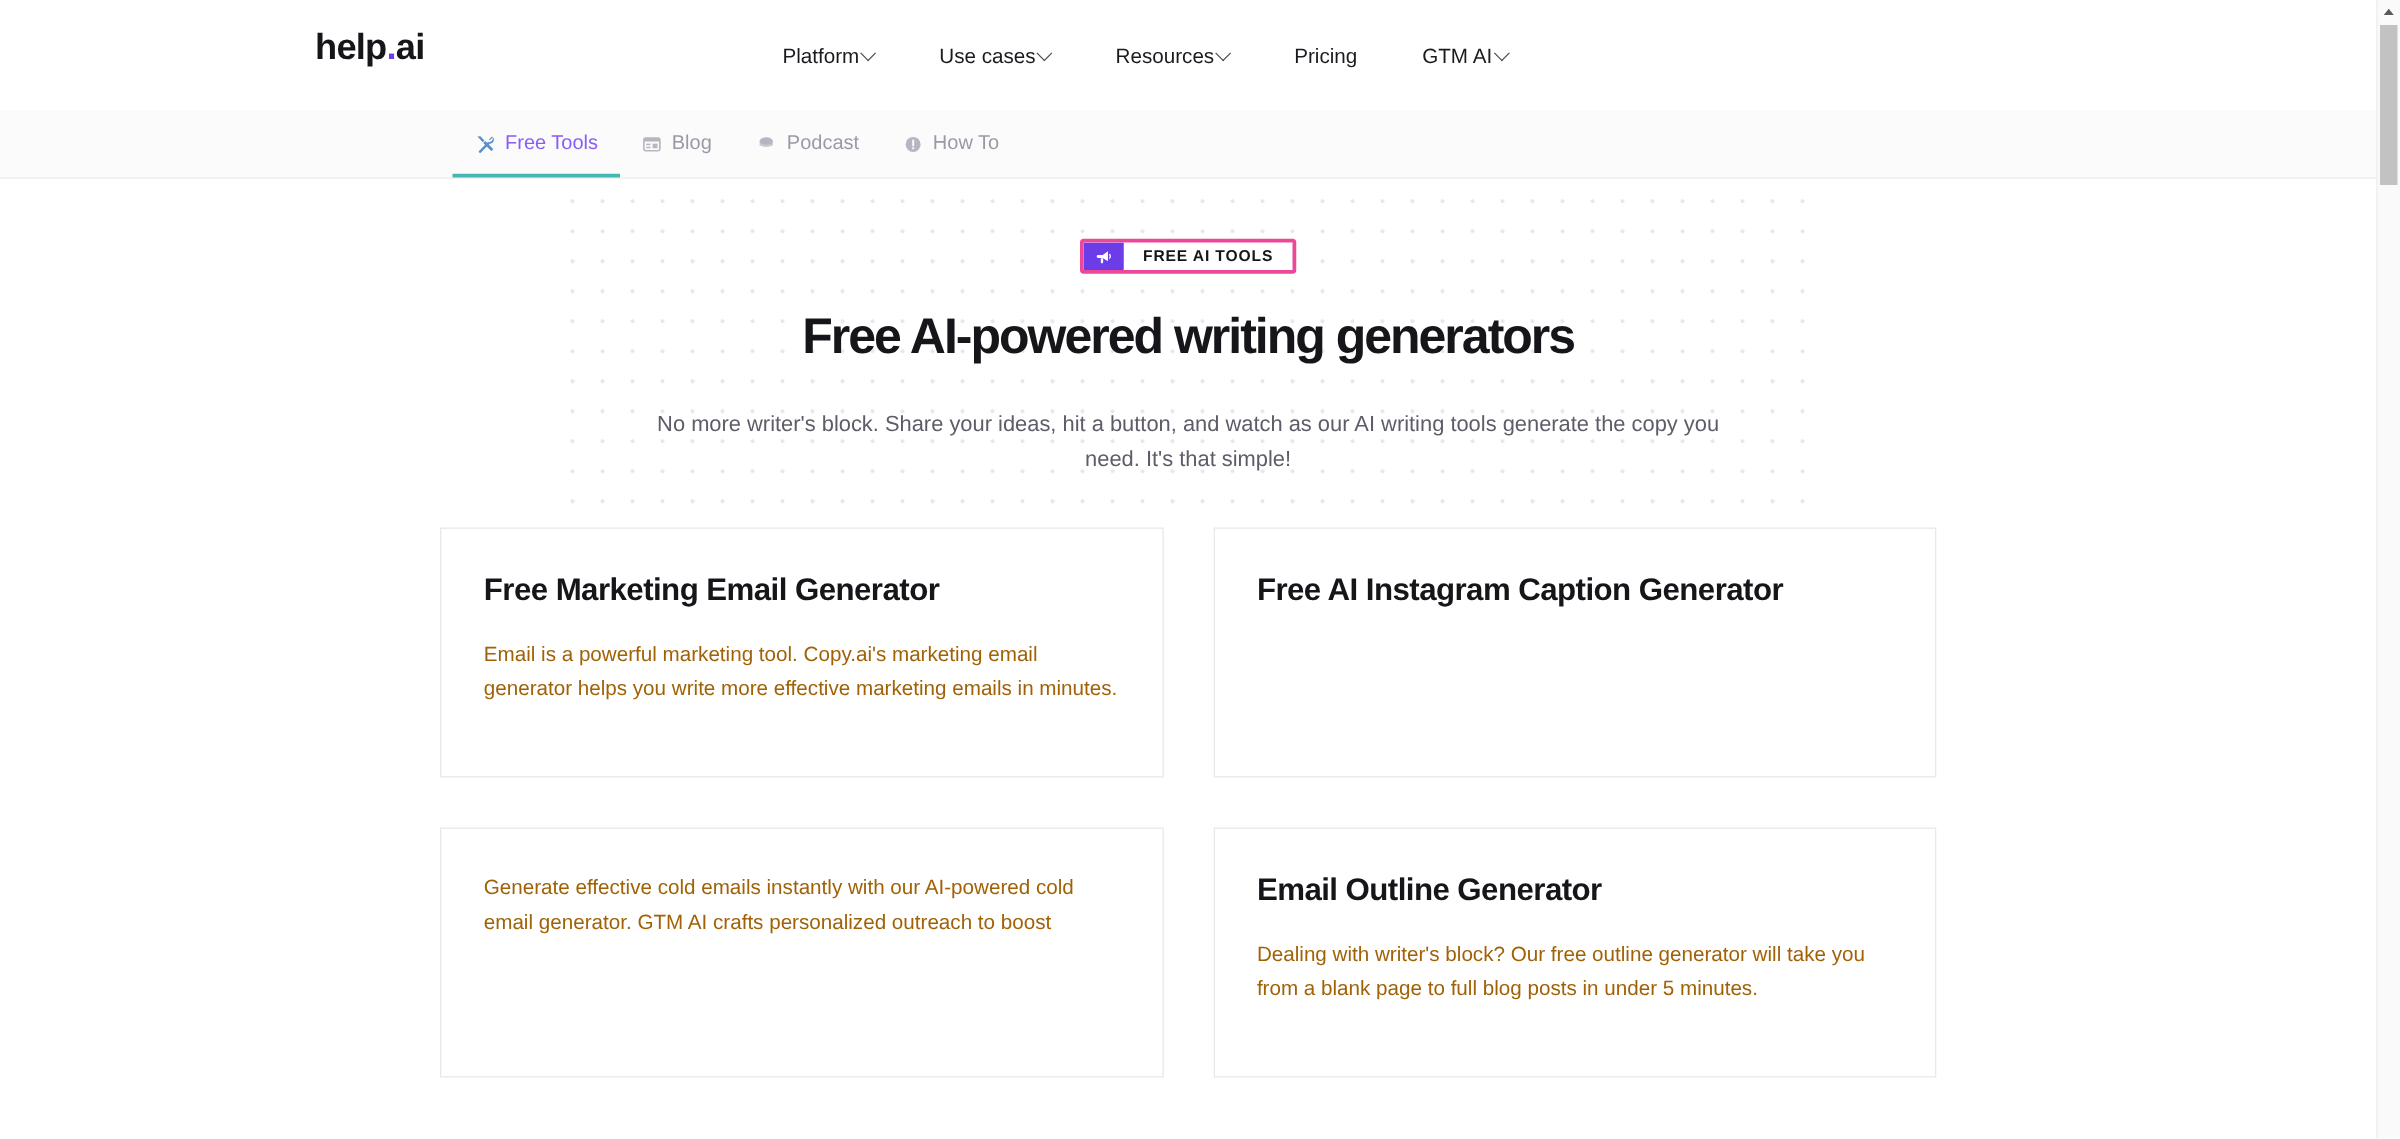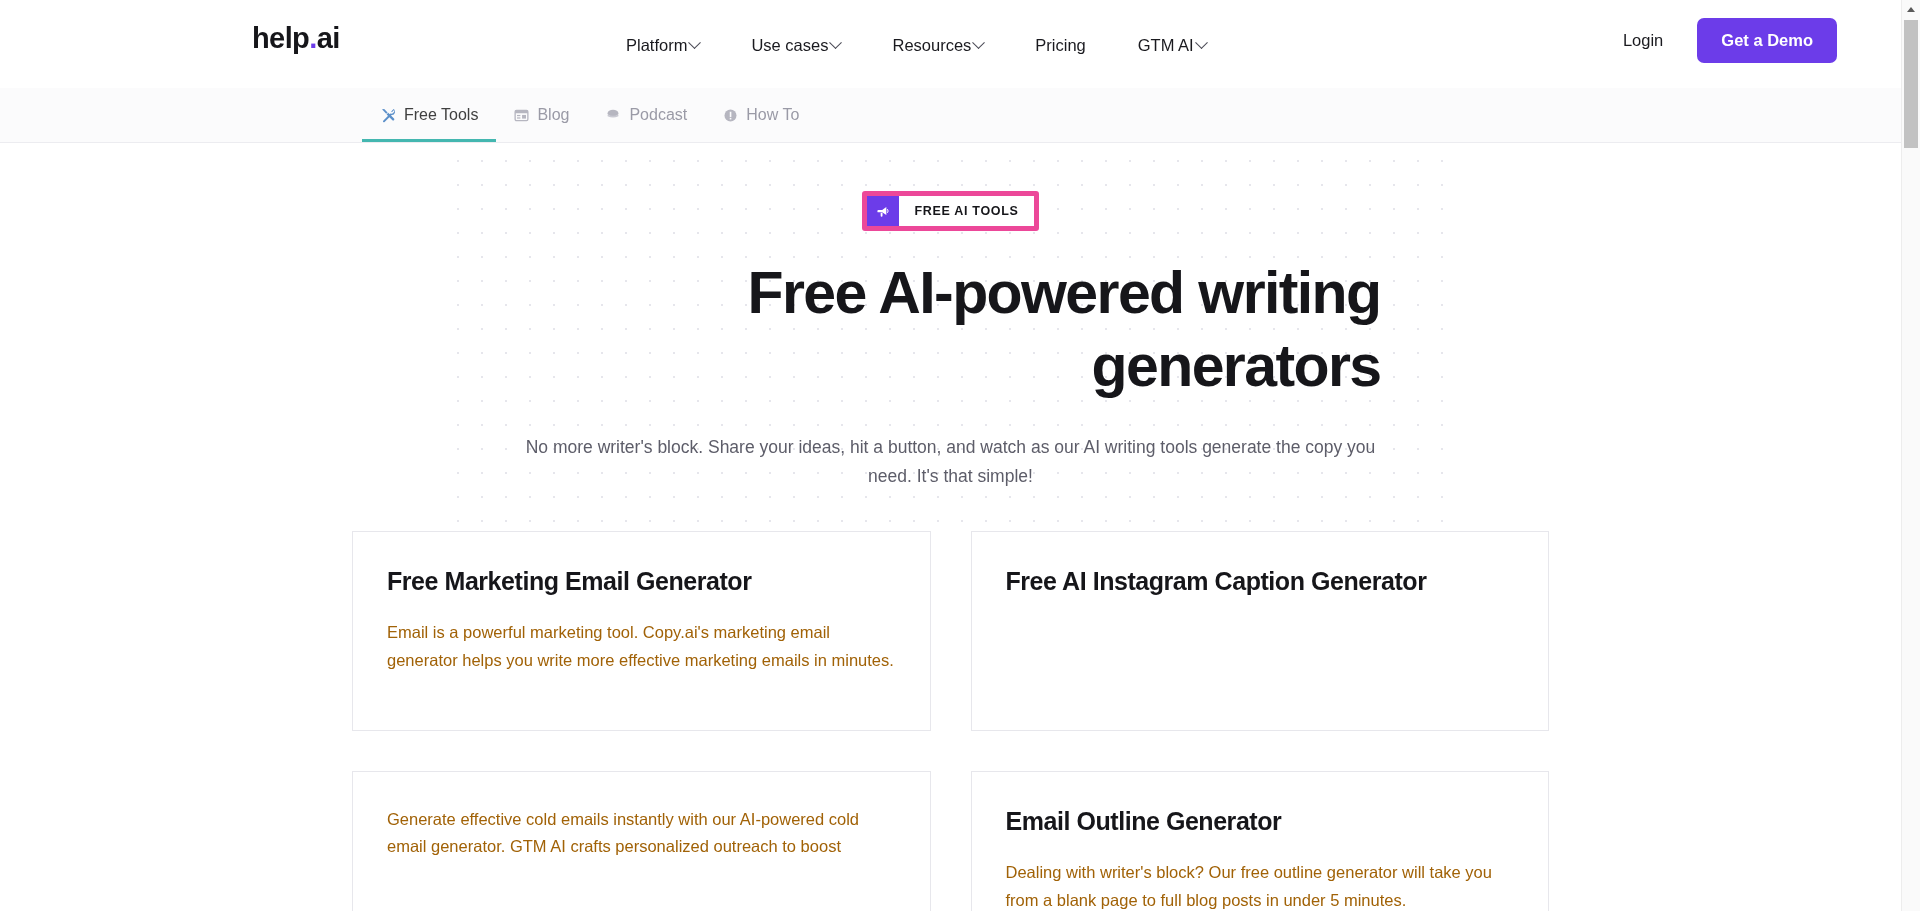--- a/index.html
+++ b/index.html
@@ -133,21 +133,21 @@
     align-items: center;
     gap: 8px;
     font-size: 16px;
     color: #9a9aa6;
     padding: 0 18px;
     cursor: pointer;
     position: relative;
     white-space: nowrap;
   }
   .subtab .tablabel { line-height: 1; }
-  .subtab.active { color: #404040; justify-content: space-between; }
+  .subtab.active { color: #8b5cf6; justify-content: space-between; }
   .subtab.active::after {
     content: "";
     position: absolute;
     left: 0; right: 0; bottom: 0;
     height: 3px;
     background: #44b7b0;
   }
   .subtab svg { display: block; flex: none; }
 
   .search-zone {
@@ -193,25 +193,25 @@
   .hero-inner { position: relative; z-index: 2; }
 
   .badge-wrap {
     display: flex;
     justify-content: center;
     margin-bottom: 26px;
   }
   .badge {
     display: inline-flex;
     align-items: stretch;
-    border: 5px solid #ec4899;
+    border: 3px solid #ec4899;
     border-radius: 3px;
     overflow: hidden;
     background: #fff;
-    height: 40px;
+    height: 28px;
     cursor: default;
   }
   .badge-icon {
     width: 32px;
     background: #6c3ce9;
     display: flex;
     align-items: center;
     justify-content: center;
     flex: none;
   }
@@ -220,22 +220,22 @@
     align-items: center;
     padding: 0 15px;
     font-size: 12.5px;
     font-weight: 700;
     letter-spacing: 0.7px;
     color: #16161a;
     white-space: nowrap;
   }
 
   .hero-title {
-    text-align: right;
-    font-size: 59px;
+    text-align: center;
+    font-size: 40px;
     font-weight: 700;
     letter-spacing: -1.6px;
     line-height: 1.24;
     color: #16161a;
     max-width: 860px;
     margin: 10px auto;
   }
 
   .hero-sub {
     text-align: center;
@@ -343,24 +343,20 @@
         </div>
         <div class="nav-item">
           <span>Pricing</span>
         </div>
         <div class="nav-item">
           <span>GTM AI</span>
           <span class="chev"></span>
         </div>
       </nav>
 
-      <div class="header-right">
-        <span class="login-link">Login</span>
-        <button class="demo-btn">Get a Demo</button>
-      </div>
     </header>
 
     <div class="subnav">
       <div class="subnav-tabs">
 
         <div class="subtab active">
           <svg width="16" height="16" viewBox="0 0 16 16">
             <path d="M2 2.2 L4.2 2 L7.6 5.4 L6.2 6.8 Z" fill="#5b8fc9"></path>
             <path d="M6.6 7.4 L12.4 13.2 A1.1 1.1 0 0 0 14 11.6 L8.2 5.8 Z" fill="#5b8fc9"></path>
             <path d="M13.6 2.1 L11.2 4.5 L11.9 5.2 L14.3 2.8 A3.2 3.2 0 0 1 10.3 6.6 L3.2 13.7 A1 1 0 0 0 4.6 15.1 L11.7 8 A3.2 3.2 0 0 0 13.6 2.1 Z" fill="#5b8fc9"></path>

